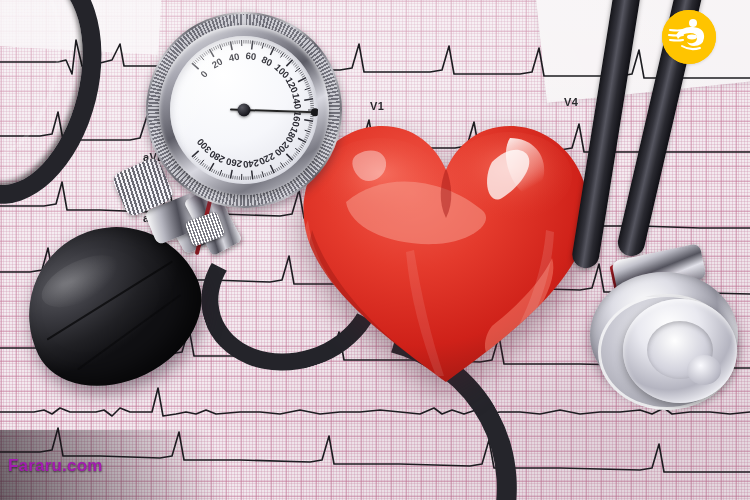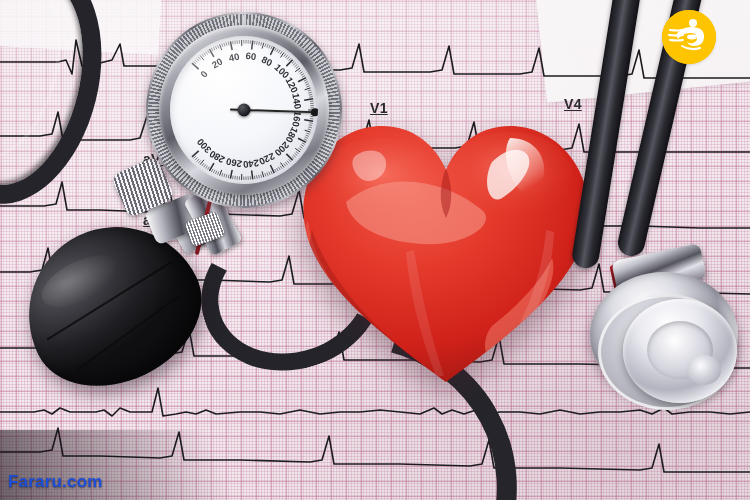--- a/index.html
+++ b/index.html
@@ -44,30 +44,29 @@
     background:#f7f3f6;transform:rotate(3deg);opacity:.85;
   }
   
   .wm-shade{
     position:absolute;left:0;bottom:0;width:300px;height:70px;
     background:linear-gradient(70deg, rgba(25,18,24,.62), rgba(25,18,24,0) 72%);
     pointer-events:none;
   }
 
   .ecg-label{
-    position:absolute;color:#2a2a2e;font-weight:bold;font-size:14px;
+    position:absolute;color:#2a2a2e;font-weight:bold;font-size:11px;
     letter-spacing:.3px;
-    text-decoration:underline;
   }
 
   svg.trace{position:absolute;inset:0;width:750px;height:500px;pointer-events:none;}
 
   
   .watermark{
-    position:absolute;left:8px;bottom:8px;color:#1d4ed8;font-size:17px;
+    position:absolute;left:8px;bottom:24px;color:#a21caf;font-size:17px;
     font-weight:bold;letter-spacing:.2px;
     text-shadow:0 1px 2px rgba(0,0,0,.55);
   }
 
   
   .logo{
     position:absolute;left:662px;top:10px;width:54px;height:54px;
     border-radius:50%;background:#FFC400;
     box-shadow:0 1px 3px rgba(0,0,0,.12);
   }

